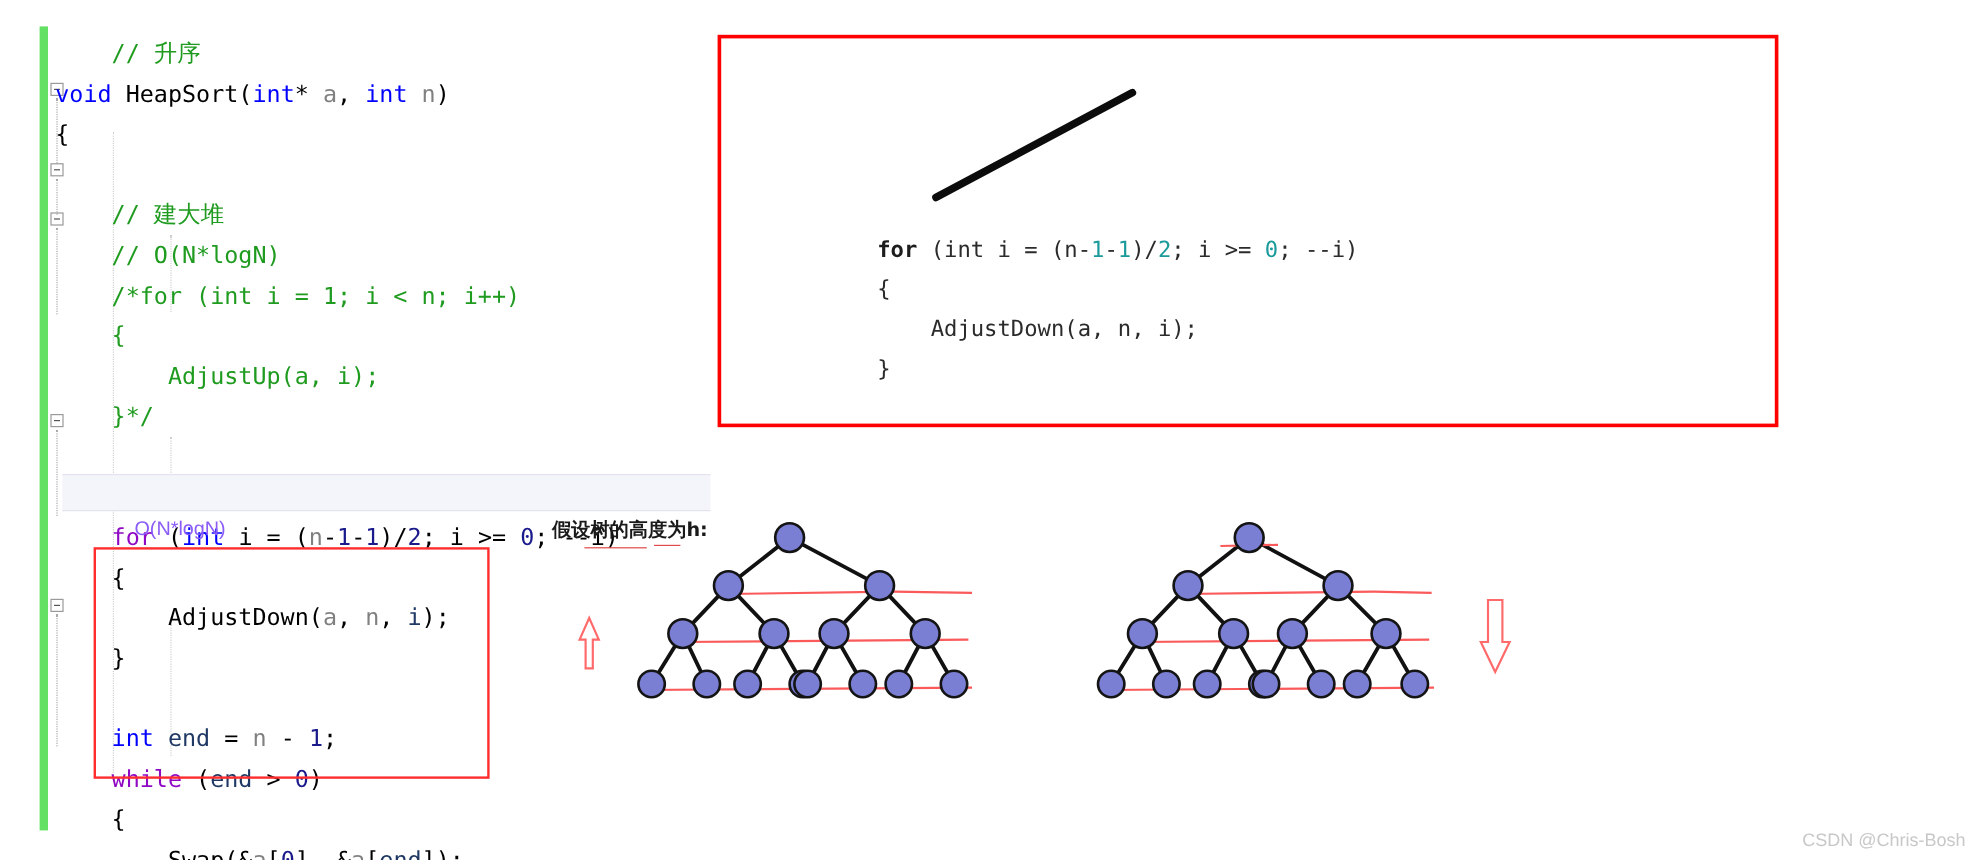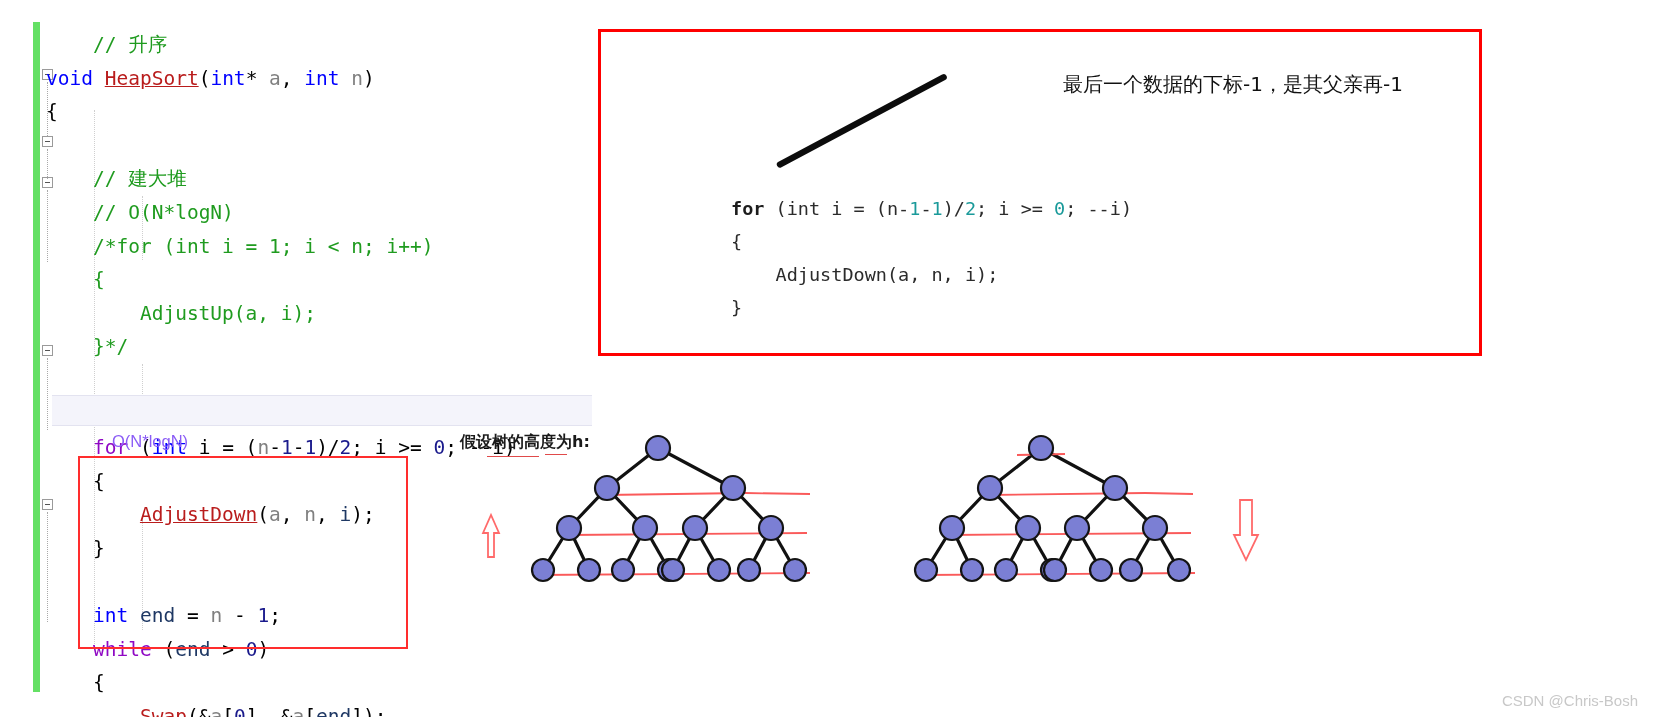--- a/index.html
+++ b/index.html
@@ -32,21 +32,21 @@
   .ln{height:33.6px;position:relative;}
   .hl-line{
     position:absolute;left:52px;width:540px;height:31px;
     background:#f4f4fb;border-top:1px solid #e3e3f0;border-bottom:1px solid #e3e3f0;
     box-sizing:border-box;
   }
   
   .kw{color:#0000ff;margin-top:14px;}       
   .kwc{color:#8f08c4;}      
   .cmt{color:#1f9b1f;}      
-  .fn{color:#b91c1c;text-decoration:underline;}       
+  .fn{color:#000000;}       
   .var{color:#808080;}      
   .varb{color:#1f3864;}     
   .num{color:#1a1a8c;}      
   .pl{color:#000000;}       
 
   
   .glyph{
     position:absolute;width:11px;height:11px;border:1px solid #9a9a9a;
     background:#ffffff;box-sizing:border-box;
   }
@@ -156,21 +156,20 @@
   <div class="hl-line" style="top: 394.6px;"></div>
     </div>
 
   <div class="red-box-right">
     <div class="snippet" id="snippet-lines"><div><span class="s-kw">for</span><span class="s-pl"> (</span><span class="s-pl">int</span><span class="s-pl"> i = (n-</span><span class="s-num">1</span><span class="s-pl">-</span><span class="s-num">1</span><span class="s-pl">)/</span><span class="s-num">2</span><span class="s-pl">; i &gt;= </span><span class="s-num">0</span><span class="s-pl">; --i)</span></div><div><span class="s-pl">{</span></div><div><span class="s-pl">    AdjustDown(a, n, i);</span></div><div><span class="s-pl">}</span></div></div>
   </div>
 
   <svg class="pointer-line" width="210" height="110" viewBox="0 0 210 110">
     <line x1="6" y1="104" x2="186" y2="8" stroke="#0c0c0c" stroke-width="7" stroke-linecap="round"></line>
   </svg>
-  <div class="anno-cn">最后一个数据的下标-1，是其父亲再-1</div>
 
   <div class="tree-label">假设树的高度为h:</div>
   <div class="label-underline"></div>
   <div class="label-underline2"></div>
 
   <svg class="tree-area" width="1200" height="230" viewBox="0 0 1200 230">
 
     <g>
 
       <line class="edge" x1="203" y1="33" x2="152" y2="73"></line>

